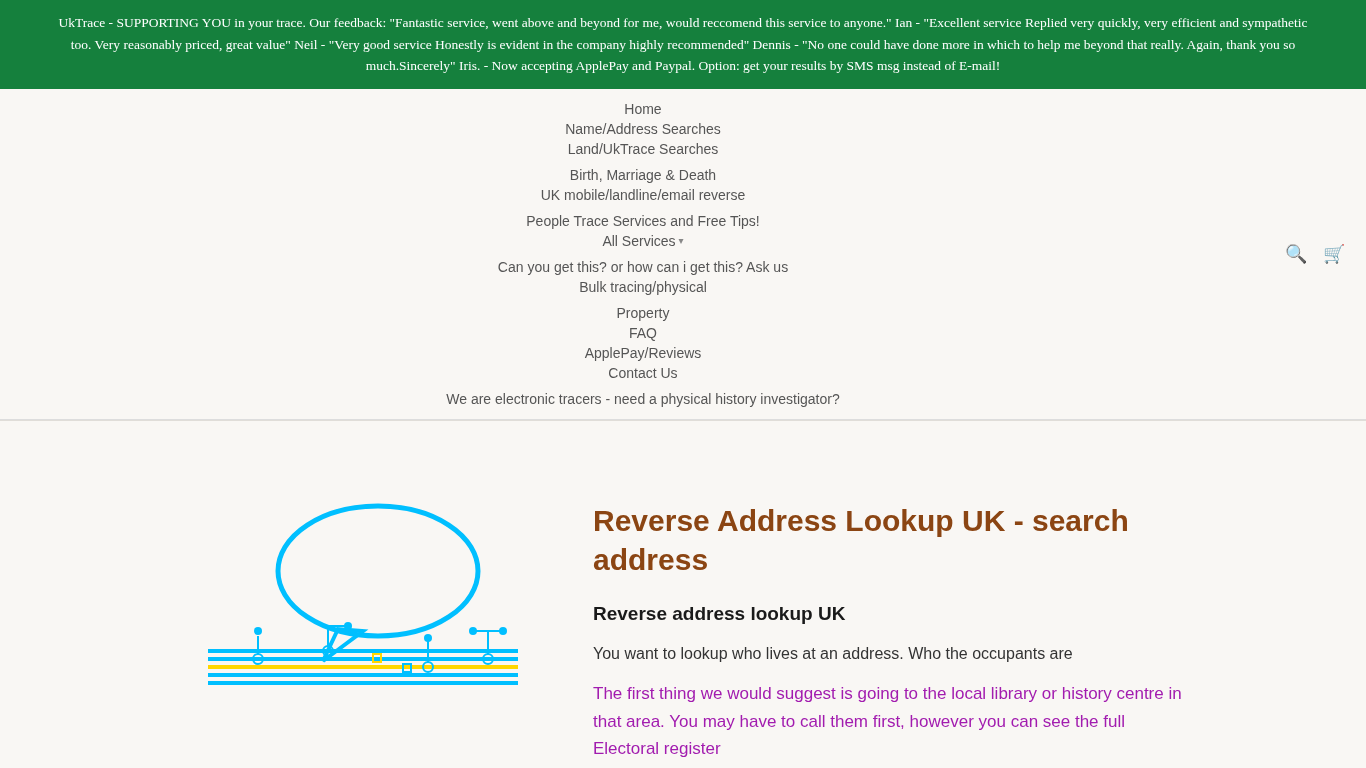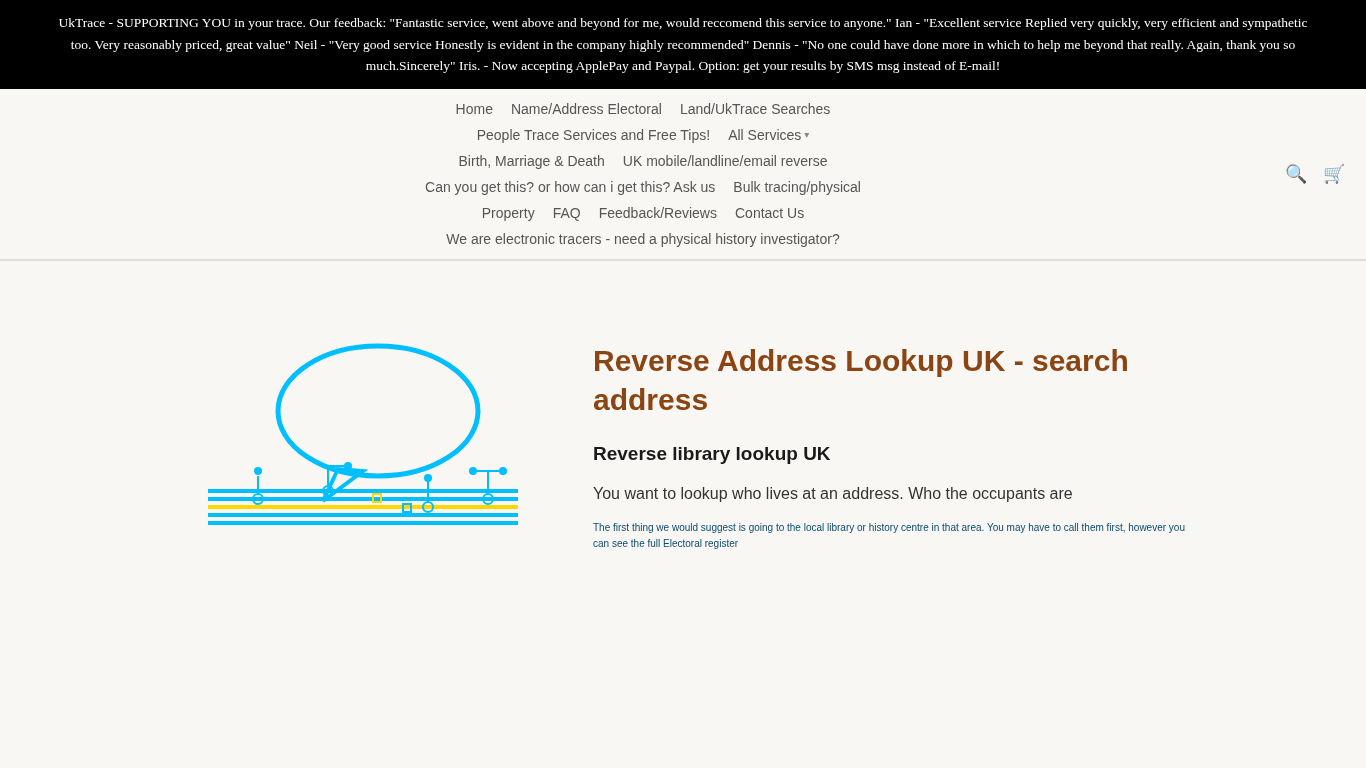--- a/index.html
+++ b/index.html
@@ -1,20 +1,20 @@
 <!DOCTYPE html>
 <html><head>
   <meta charset="utf-8">
   <style>
     * { margin: 0; padding: 0; box-sizing: border-box; }
     body { font-family: Georgia, 'Times New Roman', serif; background: #f9f7f4; color: #333; }
 
     
     #top-banner {
-      background: #000000;
+      background: #15803d;
       color: #fff;
       text-align: center;
       padding: 12px 52px;
       font-size: 13.5px;
       line-height: 1.6;
     }
 
     
     #header {
       background: #f9f7f4;
@@ -47,20 +47,21 @@
       gap: 6px;
       padding: 0 10px;
     }
 
     .nav-row {
       display: flex;
       flex-wrap: wrap;
       align-items: center;
       justify-content: center;
       gap: 0 6px;
+      flex-direction: column;
     }
 
     .nav-link {
       color: #555;
       text-decoration: none;
       font-size: 14px;
       padding: 2px 6px;
       cursor: pointer;
       font-family: Arial, sans-serif;
     }
@@ -131,22 +132,22 @@
 
     #body-text-1 {
       font-size: 16px;
       color: #333;
       margin-bottom: 14px;
       line-height: 1.6;
       font-family: Arial, sans-serif;
     }
 
     #body-text-2 {
-      font-size: 10px;
-      color: #0c4a6e;
+      font-size: 17px;
+      color: #a21caf;
       line-height: 1.6;
       font-family: Arial, sans-serif;
     }
 
     
     .illustration {
       width: 370px;
       height: 200px;
     }
 
@@ -163,46 +164,46 @@
   <span>UkTrace - SUPPORTING YOU in your trace. Our feedback: "Fantastic service, went above and beyond for me, would reccomend this service to anyone." Ian - "Excellent service Replied very quickly, very efficient and sympathetic too. Very reasonably priced, great value" Neil - "Very good service Honestly is evident in the company highly recommended" Dennis - "No one could have done more in which to help me beyond that really. Again, thank you so much.Sincerely" Iris. - Now accepting ApplePay and Paypal. Option: get your results by SMS msg instead of E-mail!</span>
 </div>
 
 <div id="header">
 
 
   <div id="nav-area">
 
     <div class="nav-row">
       <a class="nav-link">Home</a>
-      <a class="nav-link">Name/Address Electoral</a>
+      <a class="nav-link">Name/Address Searches</a>
       <a class="nav-link">Land/UkTrace Searches</a>
+    </div>
+
+    <div class="nav-row">
+      <a class="nav-link">Birth, Marriage &amp; Death</a>
+      <a class="nav-link">UK mobile/landline/email reverse</a>
     </div>
 
     <div class="nav-row">
       <a class="nav-link">People Trace Services and Free Tips!</a>
       <a class="nav-link has-dropdown">
         <span>All Services</span>
         <span class="dropdown-arrow">▾</span>
       </a>
     </div>
 
     <div class="nav-row">
-      <a class="nav-link">Birth, Marriage &amp; Death</a>
-      <a class="nav-link">UK mobile/landline/email reverse</a>
-    </div>
-
-    <div class="nav-row">
       <a class="nav-link">Can you get this? or how can i get this? Ask us</a>
       <a class="nav-link">Bulk tracing/physical</a>
     </div>
 
     <div class="nav-row">
       <a class="nav-link">Property</a>
       <a class="nav-link">FAQ</a>
-      <a class="nav-link">Feedback/Reviews</a>
+      <a class="nav-link">ApplePay/Reviews</a>
       <a class="nav-link">Contact Us</a>
     </div>
 
     <div class="nav-row">
       <a class="nav-link">We are electronic tracers - need a physical history investigator?</a>
     </div>
 
   </div>
 
   <div id="header-actions">
@@ -247,19 +248,19 @@
         <circle cx="295" cy="130" r="4" fill="#00bfff"></circle>
         <circle cx="325" cy="130" r="4" fill="#00bfff"></circle>
 
         <rect x="195" y="153" width="8" height="8" fill="none" stroke="#ffd700" stroke-width="2"></rect>
         <rect x="225" y="163" width="8" height="8" fill="none" stroke="#00bfff" stroke-width="2"></rect>
       </svg>
     </div>
 
     <div id="content-text">
       <h1 id="page-title-heading">Reverse Address Lookup UK - search address</h1>
-      <h2 id="sub-heading">Reverse library lookup UK</h2>
+      <h2 id="sub-heading">Reverse address lookup UK</h2>
       <p id="body-text-1">You want to lookup who lives at an address. Who the occupants are</p>
       <p id="body-text-2">The first thing we would suggest is going to the local library or history centre in that area. You may have to call them first, however you can see the full Electoral register</p>
     </div>
 
   </div>
 </div>
 
 </body></html>

